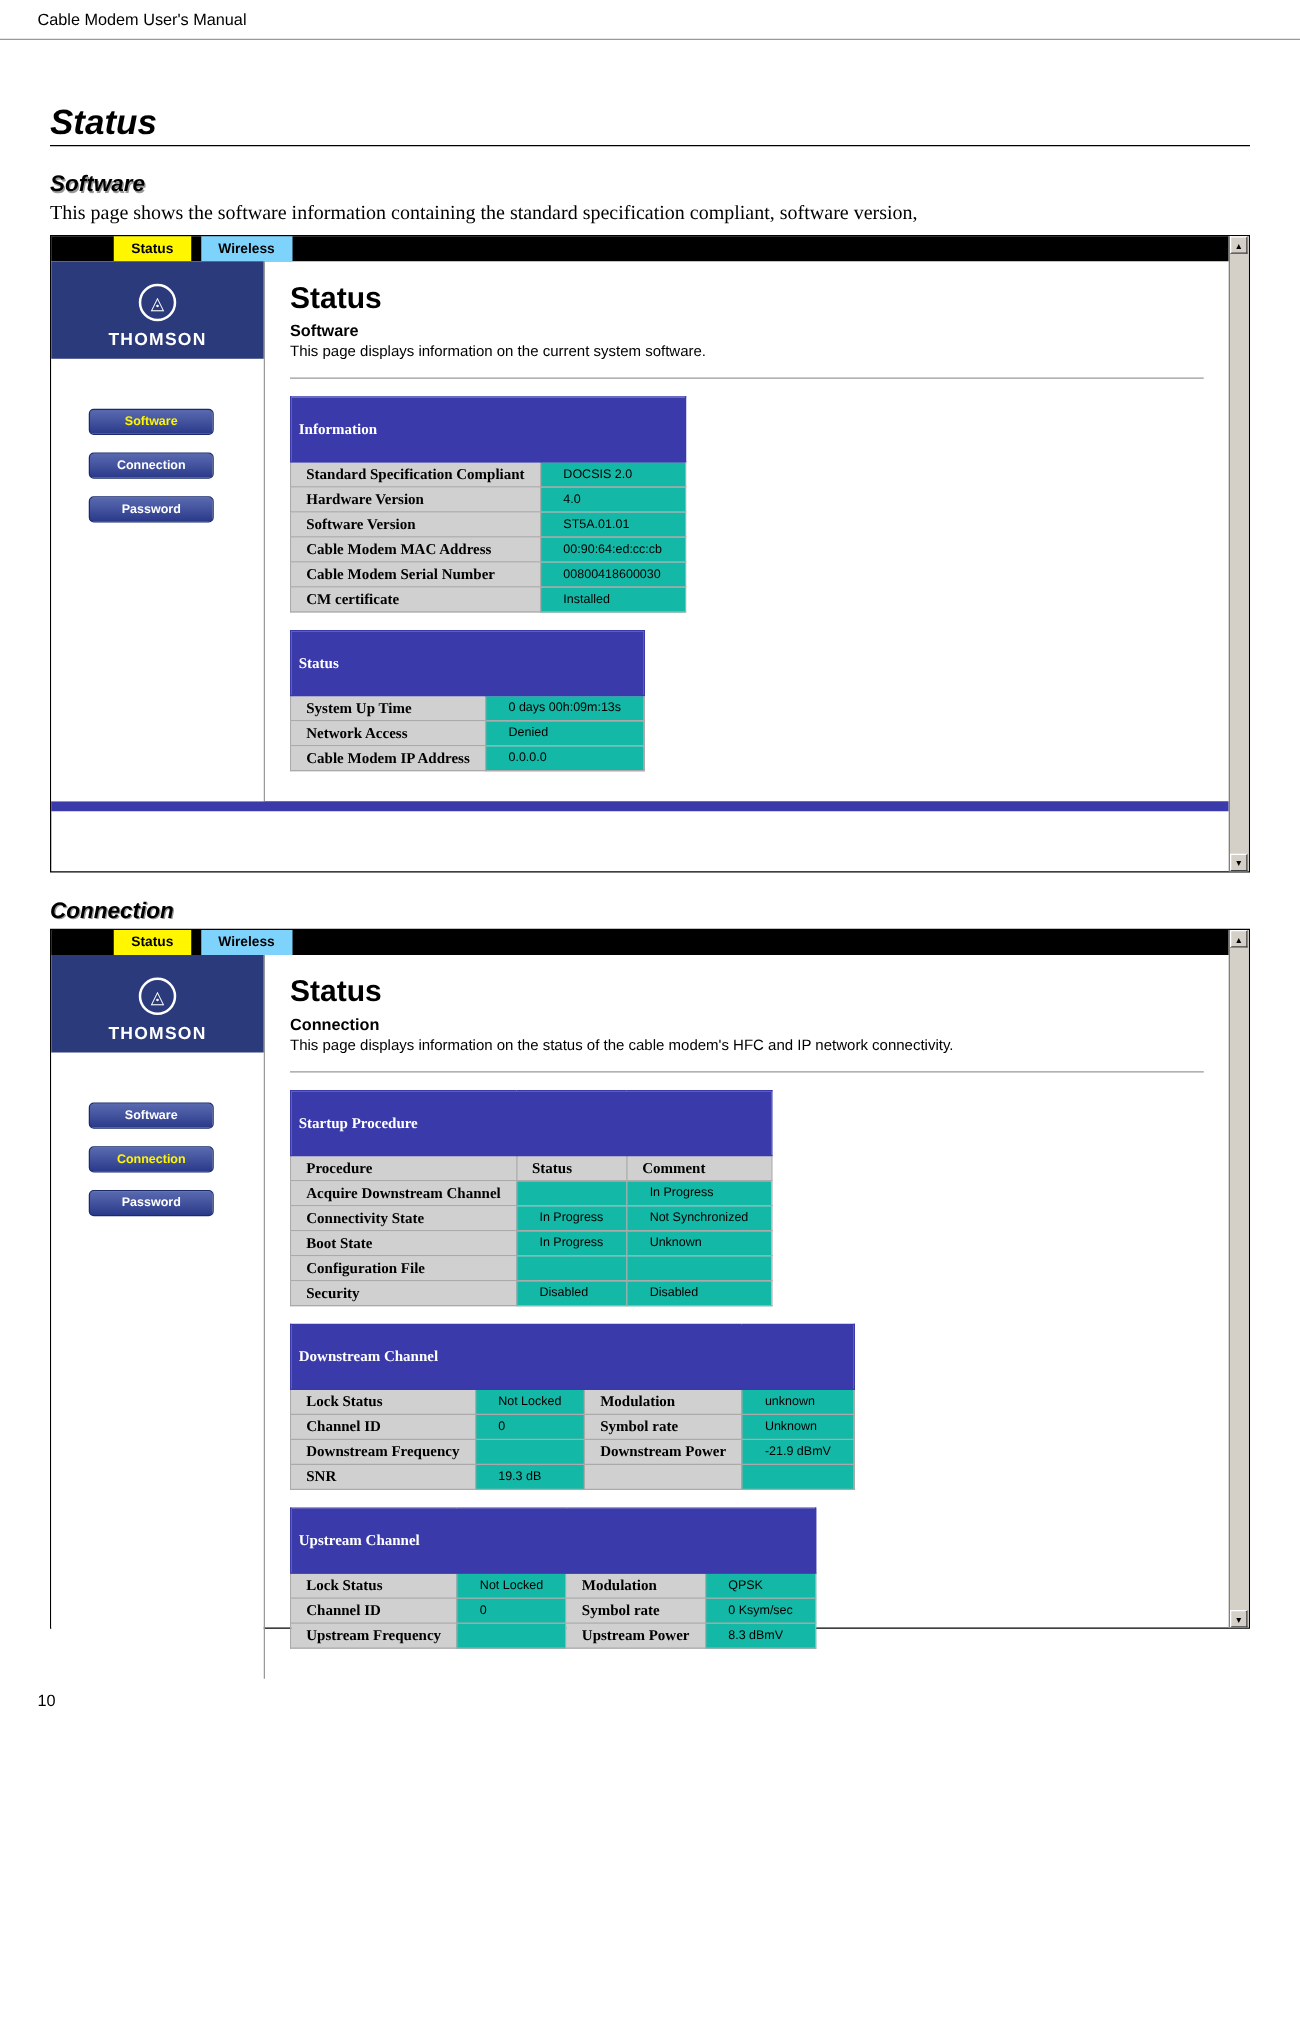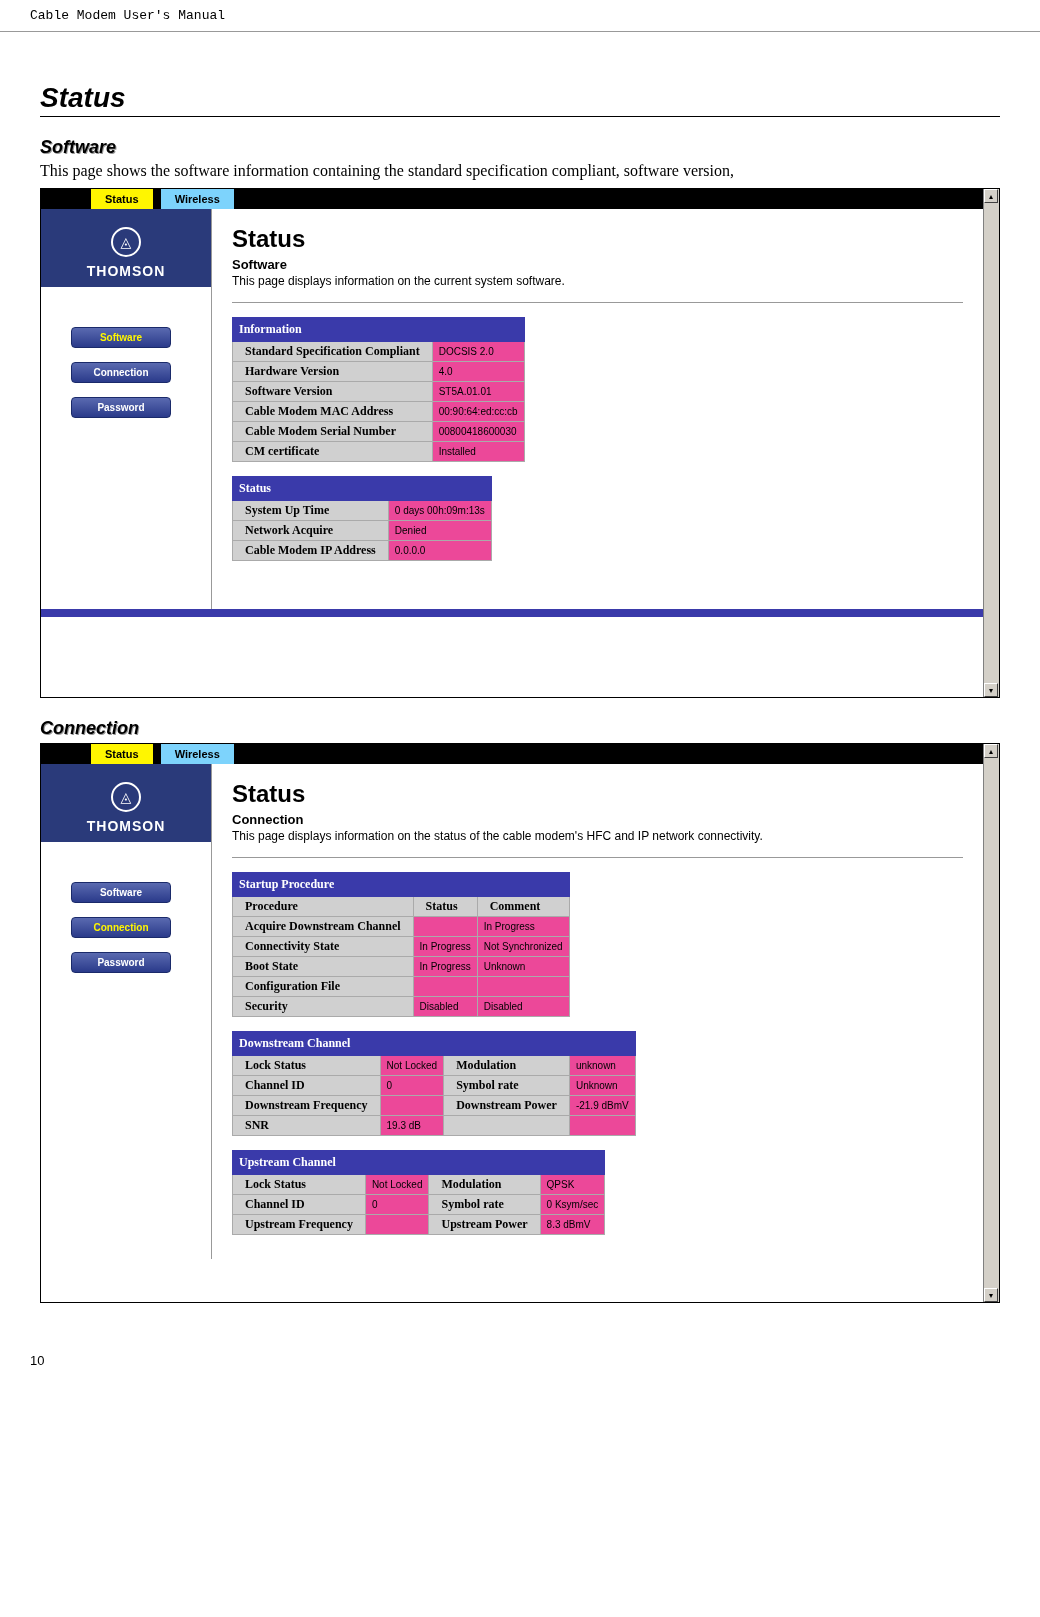--- a/index.html
+++ b/index.html
@@ -5,21 +5,21 @@
   * { box-sizing: border-box; }
   body {
     font-family: Verdana, Arial, sans-serif;
     margin: 0;
     padding: 0;
     background: #fff;
     color: #000;
     width: 1040px;
   }
   .page-header {
-    font-family: Liberation Mono, monospace;
+    font-family: Liberation Sans, sans-serif;
     font-size: 13px;
     padding: 8px 30px;
     border-bottom: 1px solid #999;
     display: flex;
     justify-content: space-between;
   }
   .page-content {
     padding: 20px 40px 40px 40px;
   }
   .page-number {
@@ -185,33 +185,33 @@
     border-collapse: collapse;
     font-family: 'Times New Roman', serif;
     font-size: 12px;
     margin-bottom: 14px;
   }
   table.info-table th.section-header {
     background: #3a3aaa;
     color: #fff;
     font-weight: bold;
     text-align: left;
-    padding: 4px 6px;
+    padding: 18px 6px;
     border: 1px solid #3a3aaa;
   }
   table.info-table td.label {
     background: #d0d0d0;
     font-weight: bold;
     padding: 2px 12px;
     border: 1px solid #aaa;
     font-family: 'Times New Roman', serif;
   }
   table.info-table td.value {
-    background: #ec4899;
-    padding: 2px 6px;
+    background: #14b8a6;
+    padding: 2px 18px;
     border: 1px solid #aaa;
     font-family: Verdana, sans-serif;
     font-size: 10px;
     margin-left: 13px;
   }
   .footer-bar {
     background: #3a3aaa;
     height: 8px;
     margin-right: 0;
   }
@@ -298,21 +298,21 @@
           <table class="info-table">
             <tbody>
                 <tr>
                   <th class="section-header" colspan="2">Status</th>
                 </tr>
             <tr>
                   <td class="label">System Up Time</td>
                   <td class="value">0 days 00h:09m:13s</td>
                 </tr>
             <tr>
-                  <td class="label">Network Acquire</td>
+                  <td class="label">Network Access</td>
                   <td class="value">Denied</td>
                 </tr>
             <tr>
                   <td class="label">Cable Modem IP Address</td>
                   <td class="value">0.0.0.0</td>
                 </tr>
           </tbody>
             </table>
         </div>
       </div>

